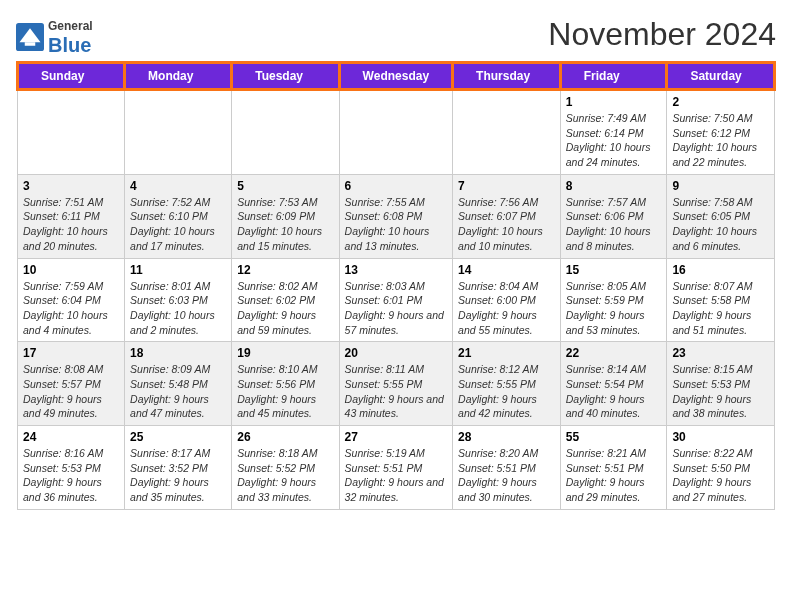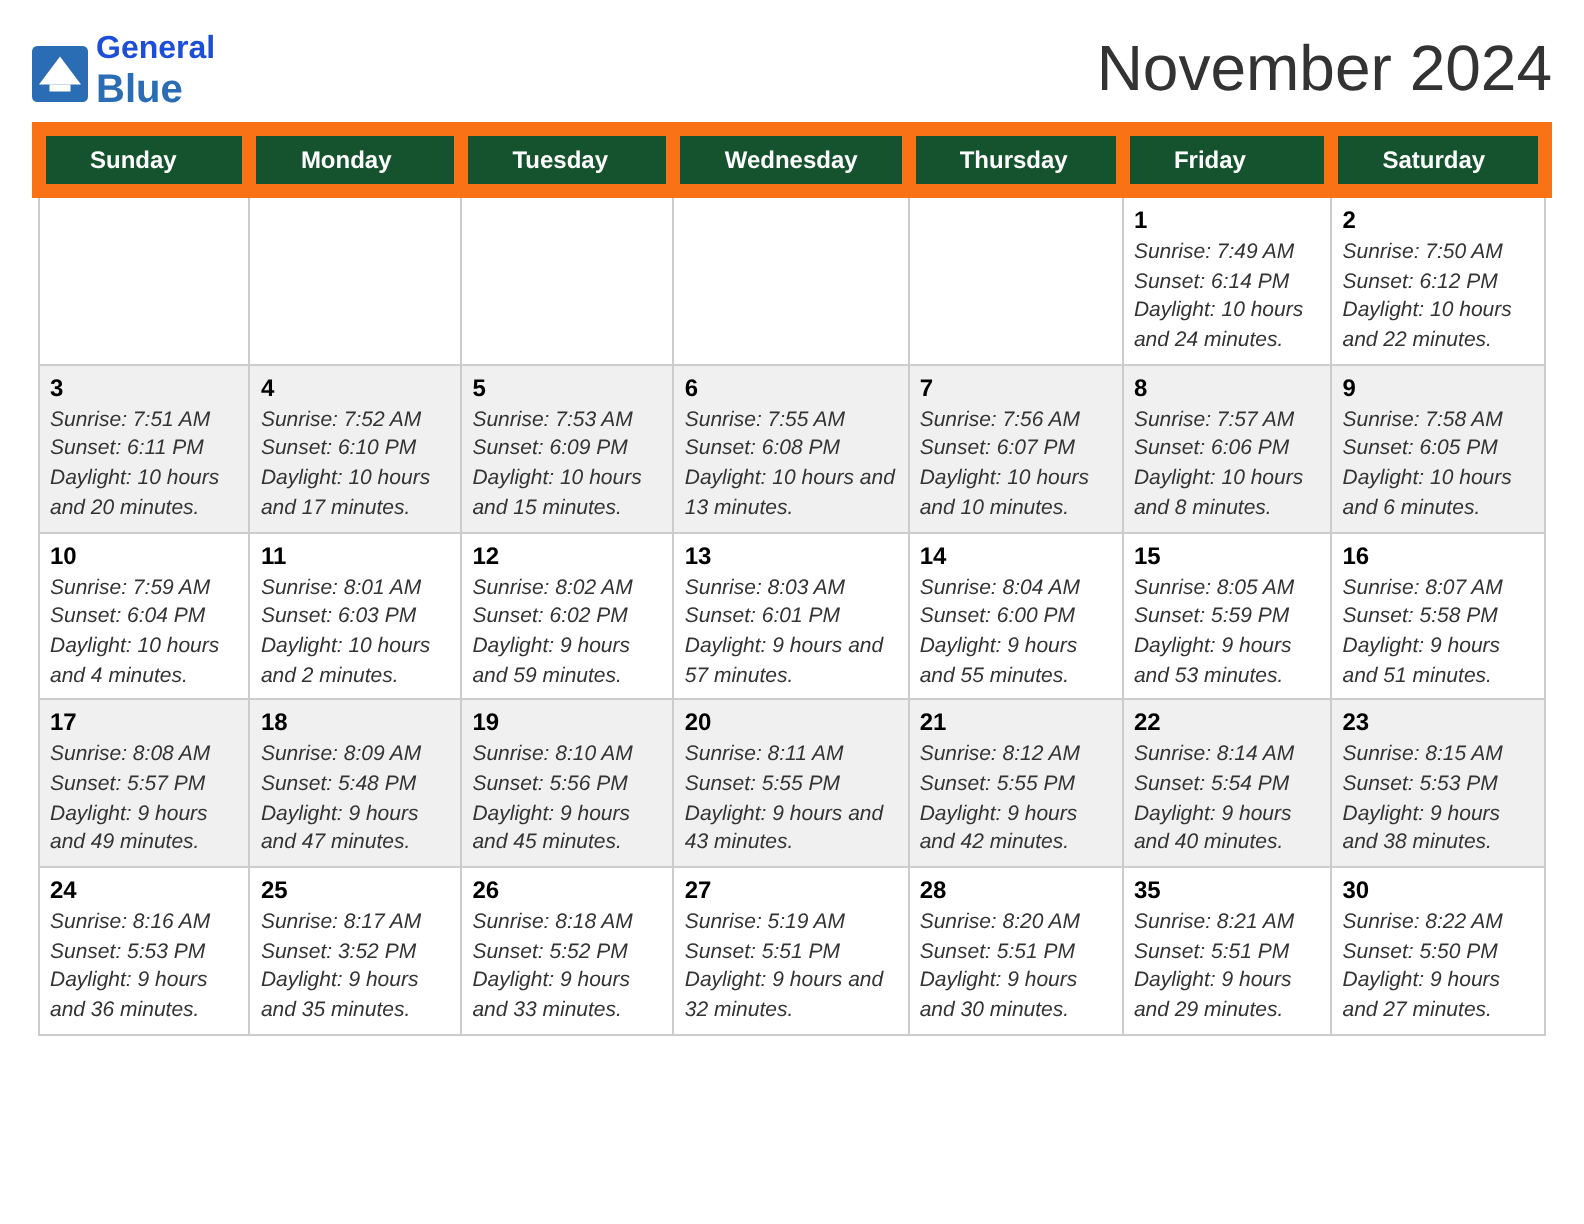--- a/index.html
+++ b/index.html
@@ -15,23 +15,23 @@
       align-items: flex-start;
       justify-content: space-between;
       margin-bottom: 4px;
     }
     .logo {
       display: flex;
       align-items: center;
       gap: 4px;
     }
     .logo-text-general {
-      font-size: 16px;
+      font-size: 12px;
       font-weight: bold;
-      color: #1d4ed8;
+      color: #404040;
     }
     .logo-text-blue {
       font-size: 20px;
       font-weight: bold;
       color: #2a6db5;
     }
     .logo-icon {
       width: 28px;
       height: 28px;
     }
@@ -46,27 +46,27 @@
       color: #333;
       text-align: center;
       margin-bottom: 8px;
     }
     .calendar-table {
       width: 100%;
       border-collapse: collapse;
       font-size: 11px;
     }
     .calendar-table th {
-      background: #14532d;
+      background: #6d28d9;
       color: #fff;
       text-align: left;
       padding: 5px 22px;
       font-size: 12px;
       font-weight: bold;
-      border: 7px solid #f97316;
+      border: 3px solid #f97316;
     }
     .calendar-table td {
       vertical-align: top;
       padding: 4px 5px;
       border: 1px solid #ccc;
       width: calc(100%/7);
       min-height: 80px;
       background: #fff;
     }
     .calendar-table tr:nth-child(even) td {
@@ -299,21 +299,21 @@
 Sunset: 5:51 PM
 Daylight: 9 hours and 32 minutes.</div>
           </td>
           <td>
             <span class="day-number">28</span>
             <div class="day-info">Sunrise: 8:20 AM
 Sunset: 5:51 PM
 Daylight: 9 hours and 30 minutes.</div>
           </td>
           <td>
-            <span class="day-number">35</span>
+            <span class="day-number">55</span>
             <div class="day-info">Sunrise: 8:21 AM
 Sunset: 5:51 PM
 Daylight: 9 hours and 29 minutes.</div>
           </td>
           <td>
             <span class="day-number">30</span>
             <div class="day-info">Sunrise: 8:22 AM
 Sunset: 5:50 PM
 Daylight: 9 hours and 27 minutes.</div>
           </td>

